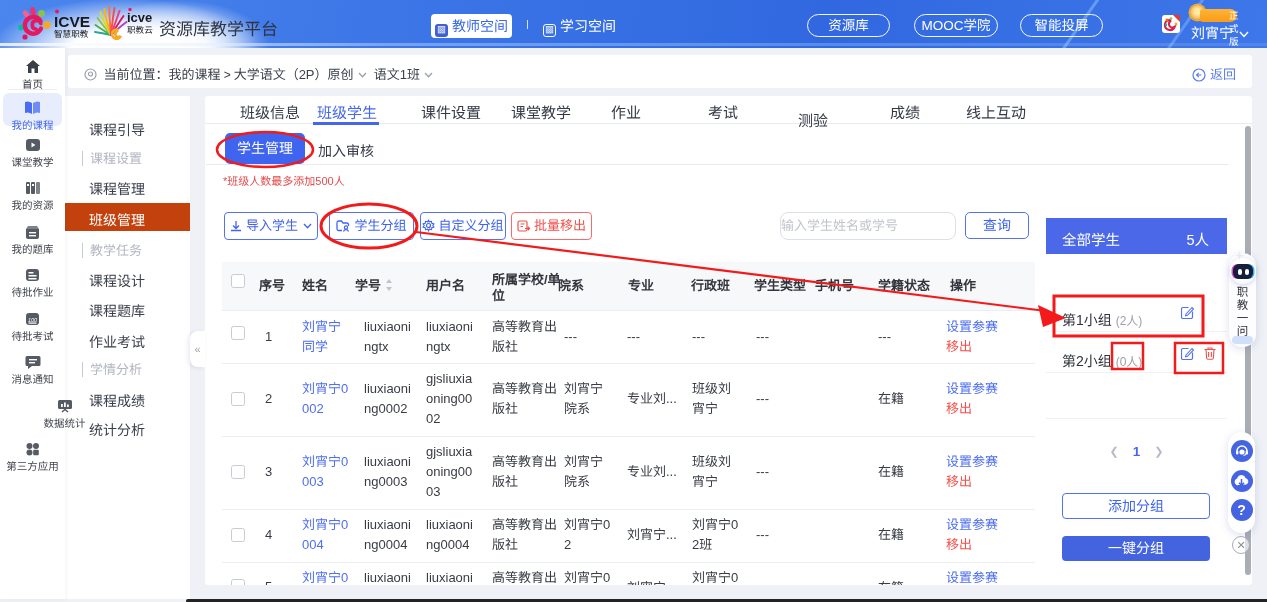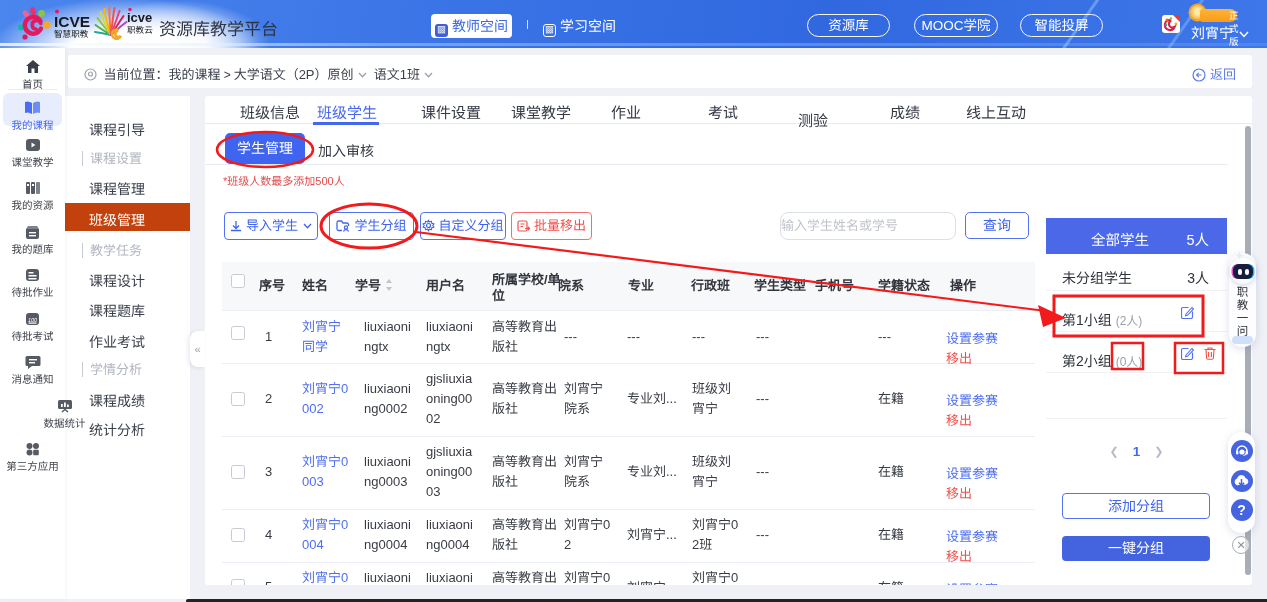--- a/index.html
+++ b/index.html
@@ -72,21 +72,21 @@
   .query { position:absolute; left:760px; top:116px; width:64px; height:27px; border:1.5px solid #5272f0; border-radius:5px;
            color:#4064ee; font-size:14px; line-height:24px; text-align:center; background:#fff; }
 
   
   .tbl { position:absolute; left:17px; top:166px; width:813px; height:323px; font-size:13px; }
   .thead { position:absolute; left:0; top:0; width:813px; height:49px; background:#f7f8fa; border-bottom:1px solid #ebeef5; }
   .th { position:absolute; font-weight:bold; color:#32353c; line-height:16px; }
   .rowline { position:absolute; left:0; width:813px; height:1px; background:#ebeef5; }
   .cell { position:absolute; line-height:20px; color:#383c44; }
   .cell.blue { color:#4d6ef2; }
-  .op a.set { color:#4d6ef2; display:block;margin-top:12px; }
+  .op a.set { color:#4d6ef2; display:block; }
   .op a.out { color:#f2504b; display:block; }
   .cb { position:absolute; left:9px; width:14px; height:14px; border:1px solid #c8cbd4; border-radius:2.5px; background:#fff; }
 
   
   .gcard { position:absolute; left:841px; top:122px; width:181px; height:420px; }
   .ghead { position:absolute; left:0; top:0; width:181px; height:36px; background:#4a68e8; color:#fff; }
   .grow { position:absolute; left:0; width:181px; height:37px; border-bottom:1px solid #f0f1f5; font-size:14px; color:#2f333b; }
   .gcnt { position:absolute; right:18px; font-size:14px; }
   .gsub { color:#9ca0aa; font-size:12px; }
   .gedit { position:absolute; left:135px; top:11px; }
@@ -453,26 +453,22 @@
     <div class="cell" style="left:342px; top:306px;">刘宵宁0<br>05</div>
     <div class="cell" style="left:405px; top:316px;">刘宵宁...</div>
     <div class="cell" style="left:470px; top:306px;">刘宵宁0<br>05班</div>
     <div class="cell" style="left:656px; top:316px;">在籍</div>
     <div class="cell op" style="left:724px; top:306px;">
         <a class="set">设置参赛</a>
       </div>
   </div>
   <div class="gcard">
     <div class="ghead">
-        <span style="position:absolute;left:16px;top:10px;font-size:14.5px;margin-left:29px;">全部学生</span>
+        <span style="position:absolute;left:16px;top:10px;font-size:14.5px;">全部学生</span>
         <span style="position:absolute;right:18px;top:10px;font-size:14.5px;">5人</span>
-      </div>
-    <div class="grow" style="top:36px;">
-        <span style="position:absolute;left:16px;top:13px;">未分组学生</span>
-        <span class="gcnt" style="top:13px;color:#2f333b;">3人</span>
       </div>
     <div class="grow" style="top:77px;">
         <span style="position:absolute;left:16px;top:14px;">第1小组 <span class="gsub">(2人)</span></span>
       <svg class="gedit" width="13" height="13" viewBox="0 0 13 13">
           <path d="M11.5 5.5 V11 a1.5 1.5 0 0 1 -1.5 1.5 H2 A1.5 1.5 0 0 1 .5 11 V3 A1.5 1.5 0 0 1 2 1.5 h5.5" fill="none" stroke="#5272f0" stroke-width="1.2"></path>
           <path d="M5 8 L11 1.5 L12.5 3 L6.5 9.3 L4.6 9.7 Z" fill="none" stroke="#5272f0" stroke-width="1.1"></path>
         </svg>
     </div>
     <div class="grow" style="top:118px;">
         <span style="position:absolute;left:16px;top:14px;">第2小组 <span class="gsub">(0人)</span></span>

